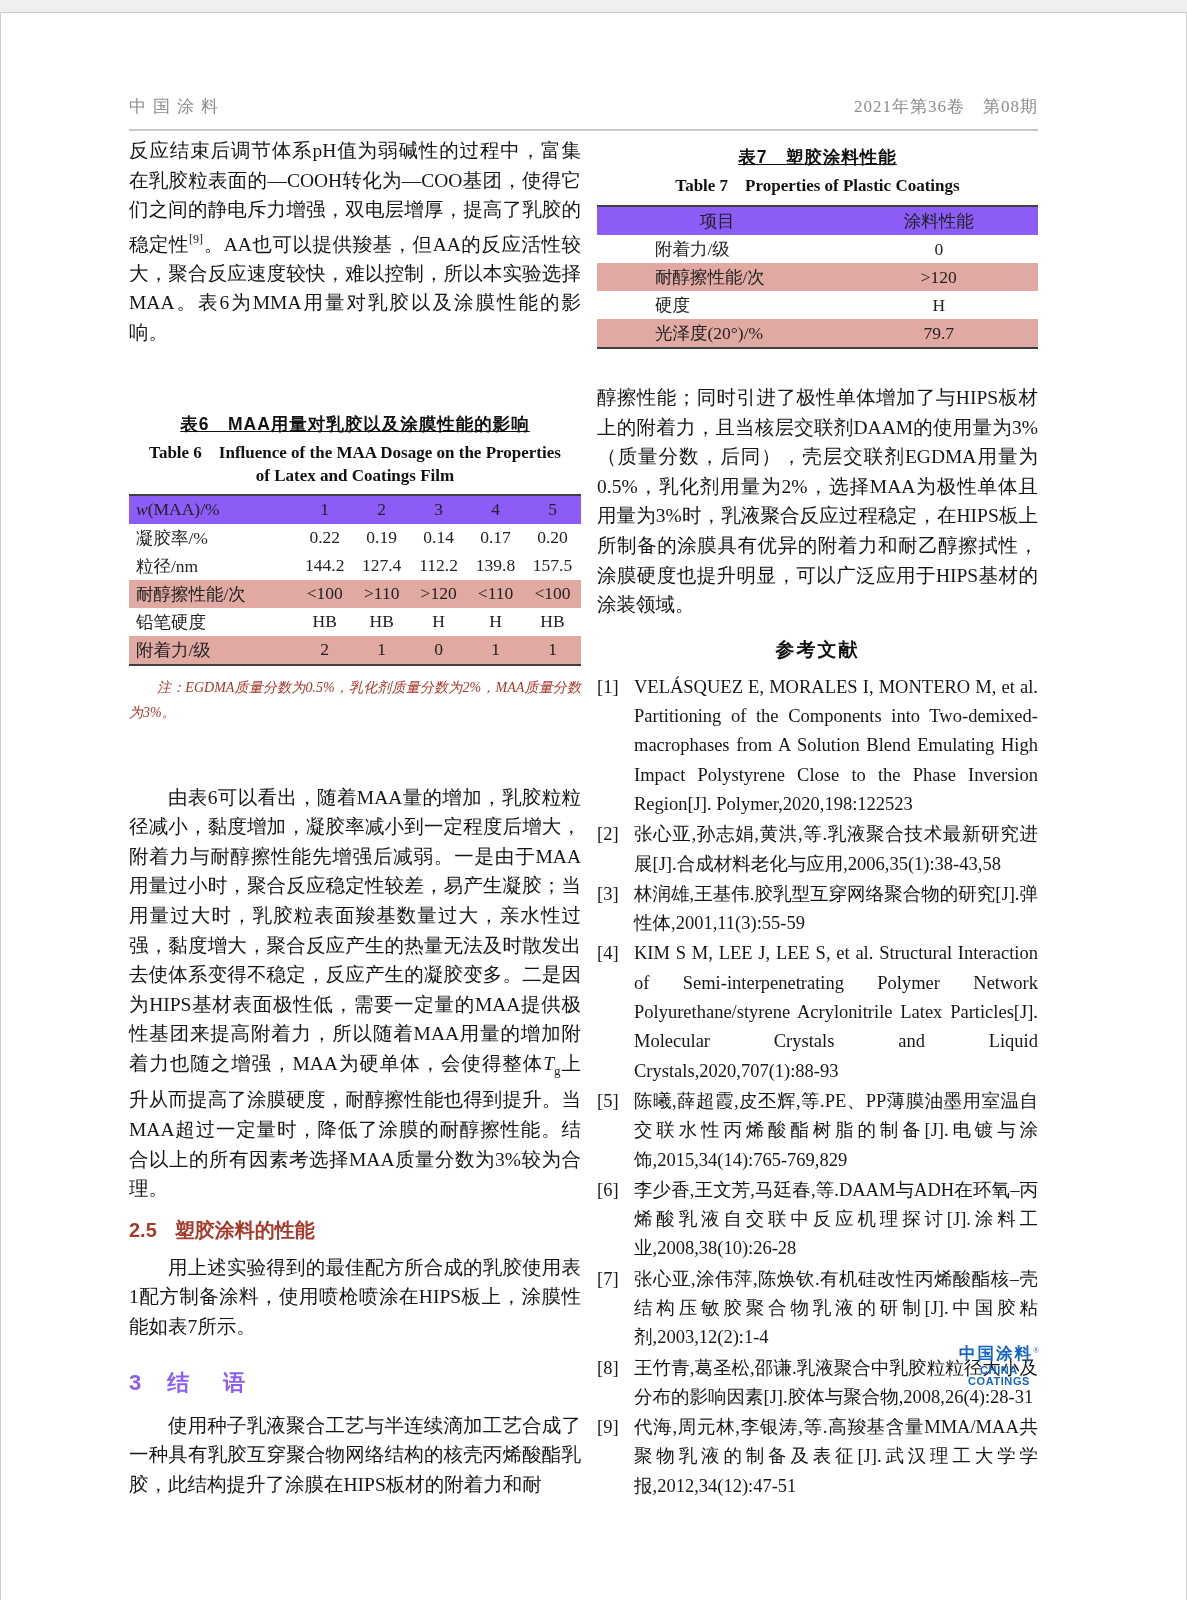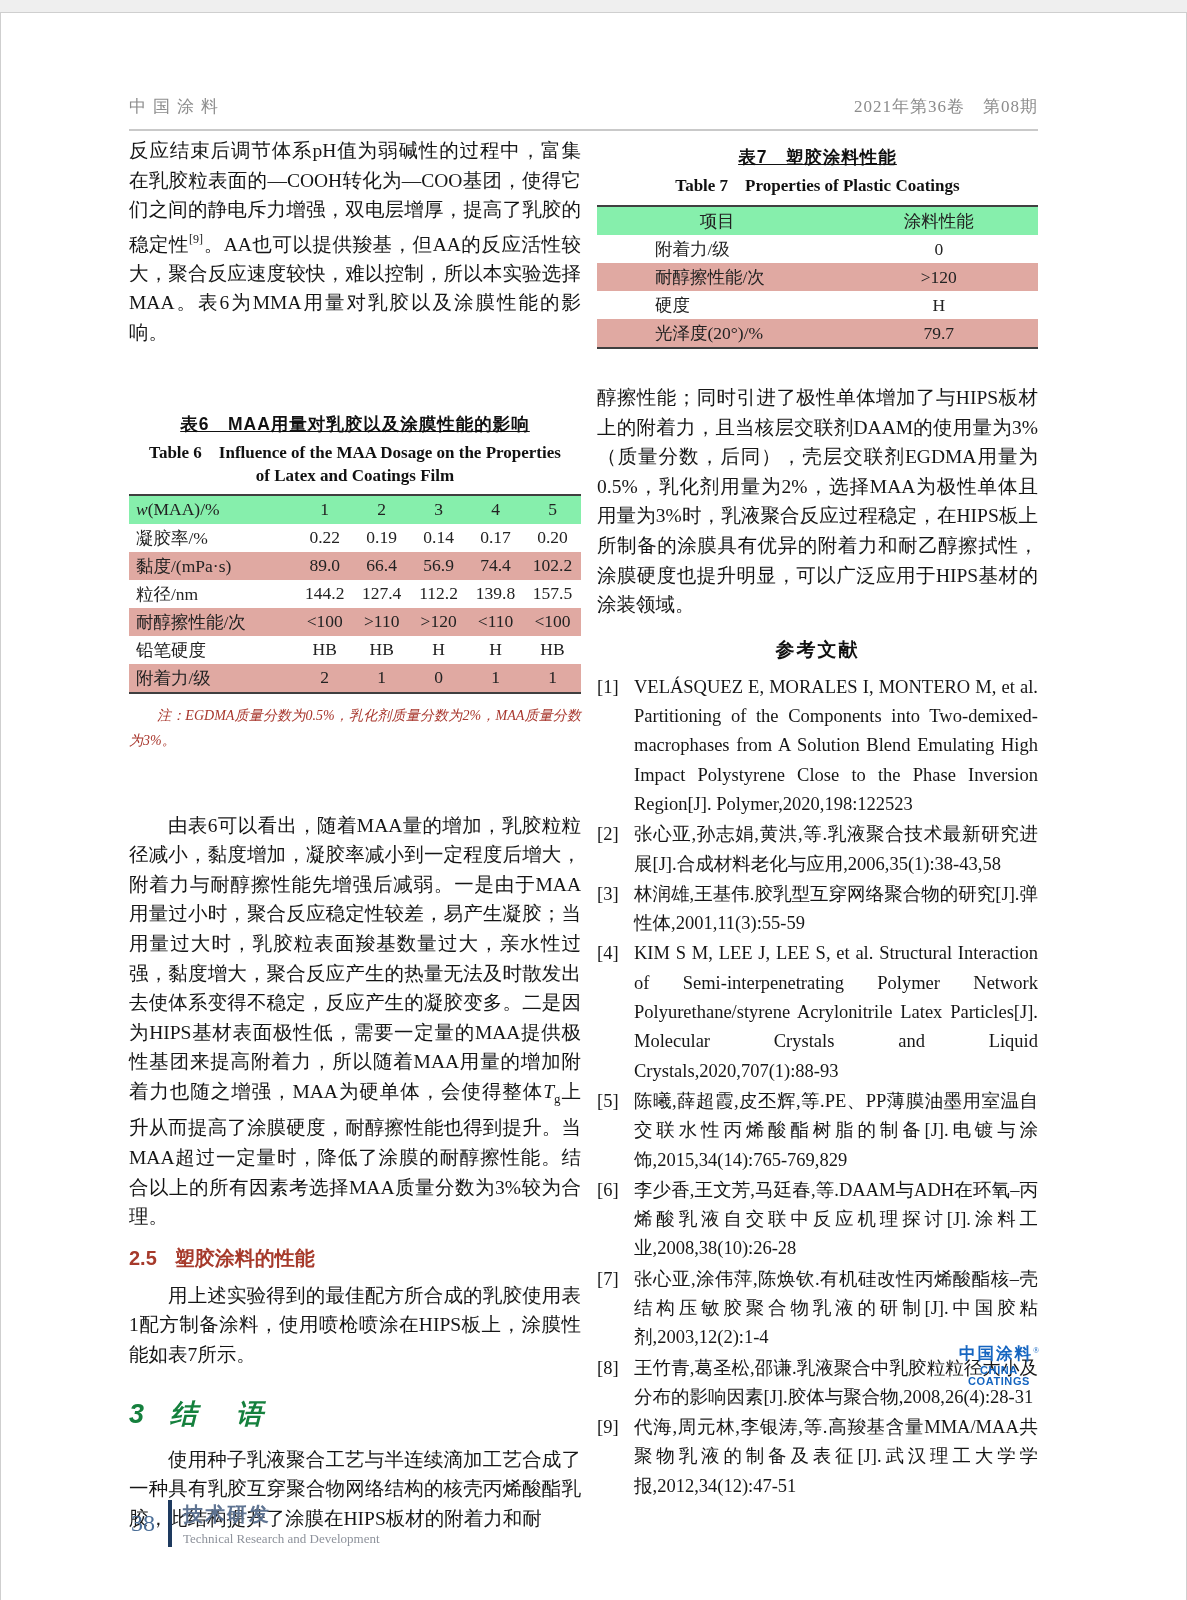--- a/index.html
+++ b/index.html
@@ -37,38 +37,37 @@
     text-align:center; font-weight:bold; font-size:17px; color:#111;
     margin-bottom:2px;
   }
   table.datatbl {
     width:100%; border-collapse:collapse; margin-top:8px;
     border-top:2px solid #3f3f3f; border-bottom:2px solid #3f3f3f;
     font-size:17.5px; color:#222;
   }
   table.datatbl td { height:28px; text-align:center; padding:0 2px; }
   table.datatbl td.rowlabel { text-align:left; padding-left:7px; }
-  tr.hdr    { background:#86efac; }
+  tr.hdr    { background:#8b5cf6; }
   tr.stripe { background:#e0a9a2; }
   table.t7tbl td.rowlabel { padding-left:58px; }
   table.t7tbl td.hdrlabel { text-align:center; padding-left:0; }
   .tbl-note {
     margin-top:9px; color:#a8362c; font-size:14px; line-height:25px;
     font-style:italic; text-align:justify; text-indent:2em;
   }
   
   .h25 {
     margin:13px 0 9px; color:#a63a2b; font-weight:bold; font-size:20px;
     font-family:"Liberation Sans", sans-serif;
   }
   .h25 .no { margin-right:18px; }
   .h3 {
-    margin:26px 0 13px; color:#15803d; font-weight:bold; font-size:27px;
+    margin:26px 0 13px; color:#8b5cf6; font-weight:bold; font-size:22px;
     font-family:"Liberation Sans", sans-serif;
-    font-style:italic;
   }
   .h3 .no { margin-right:26px; }
   .h3 .tt { letter-spacing:6px; }
   
   .ref-head {
     text-align:center; font-weight:bold; font-size:19px; color:#111;
     font-family:"Liberation Sans", sans-serif; margin:17px 0 10px; letter-spacing:2px;
   }
   ol.ref-list { margin:0; padding:0; list-style:none; font-size:18.5px; line-height:29.3px; text-align:justify; color:#161616; }
   ol.ref-list li { position:relative; padding-left:37px; margin-bottom:1px; }
@@ -121,28 +120,20 @@
           <td>4</td>
           <td>5</td>
         </tr>
         <tr>
           <td class="rowlabel">凝胶率/%</td>
           <td>0.22</td>
           <td>0.19</td>
           <td>0.14</td>
           <td>0.17</td>
           <td>0.20</td>
-        </tr>
-        <tr class="stripe">
-          <td class="rowlabel">黏度/(mPa·s)</td>
-          <td>89.0</td>
-          <td>66.4</td>
-          <td>56.9</td>
-          <td>74.4</td>
-          <td>102.2</td>
         </tr>
         <tr>
           <td class="rowlabel">粒径/nm</td>
           <td>144.2</td>
           <td>127.4</td>
           <td>112.2</td>
           <td>139.8</td>
           <td>157.5</td>
         </tr>
         <tr class="stripe">
@@ -236,22 +227,14 @@
       <li><span class="ref-num">[8]</span><span>王竹青,葛圣松,邵谦.乳液聚合中乳胶粒粒径大小及分布的影响因素[J].胶体与聚合物,2008,26(4):28-31</span></li>
       <li><span class="ref-num">[9]</span><span>代海,周元林,李银涛,等.高羧基含量MMA/MAA共聚物乳液的制备及表征[J].武汉理工大学学报,2012,34(12):47-51</span></li>
     </ol>
   </div>
 
   <div class="logo">
     <div><span class="zh">中国涂料</span><span class="reg">®</span></div>
     <div class="en">CHINA COATINGS</div>
   </div>
 
-  <div class="footer">
-    <span class="pnum">38</span>
-    <span class="bar"></span>
-    <span class="ftxt">
-      <div class="zh">技术研发</div>
-      <div class="en">Technical Research and Development</div>
-    </span>
-  </div>
 
 </div>
 
 </body></html>

